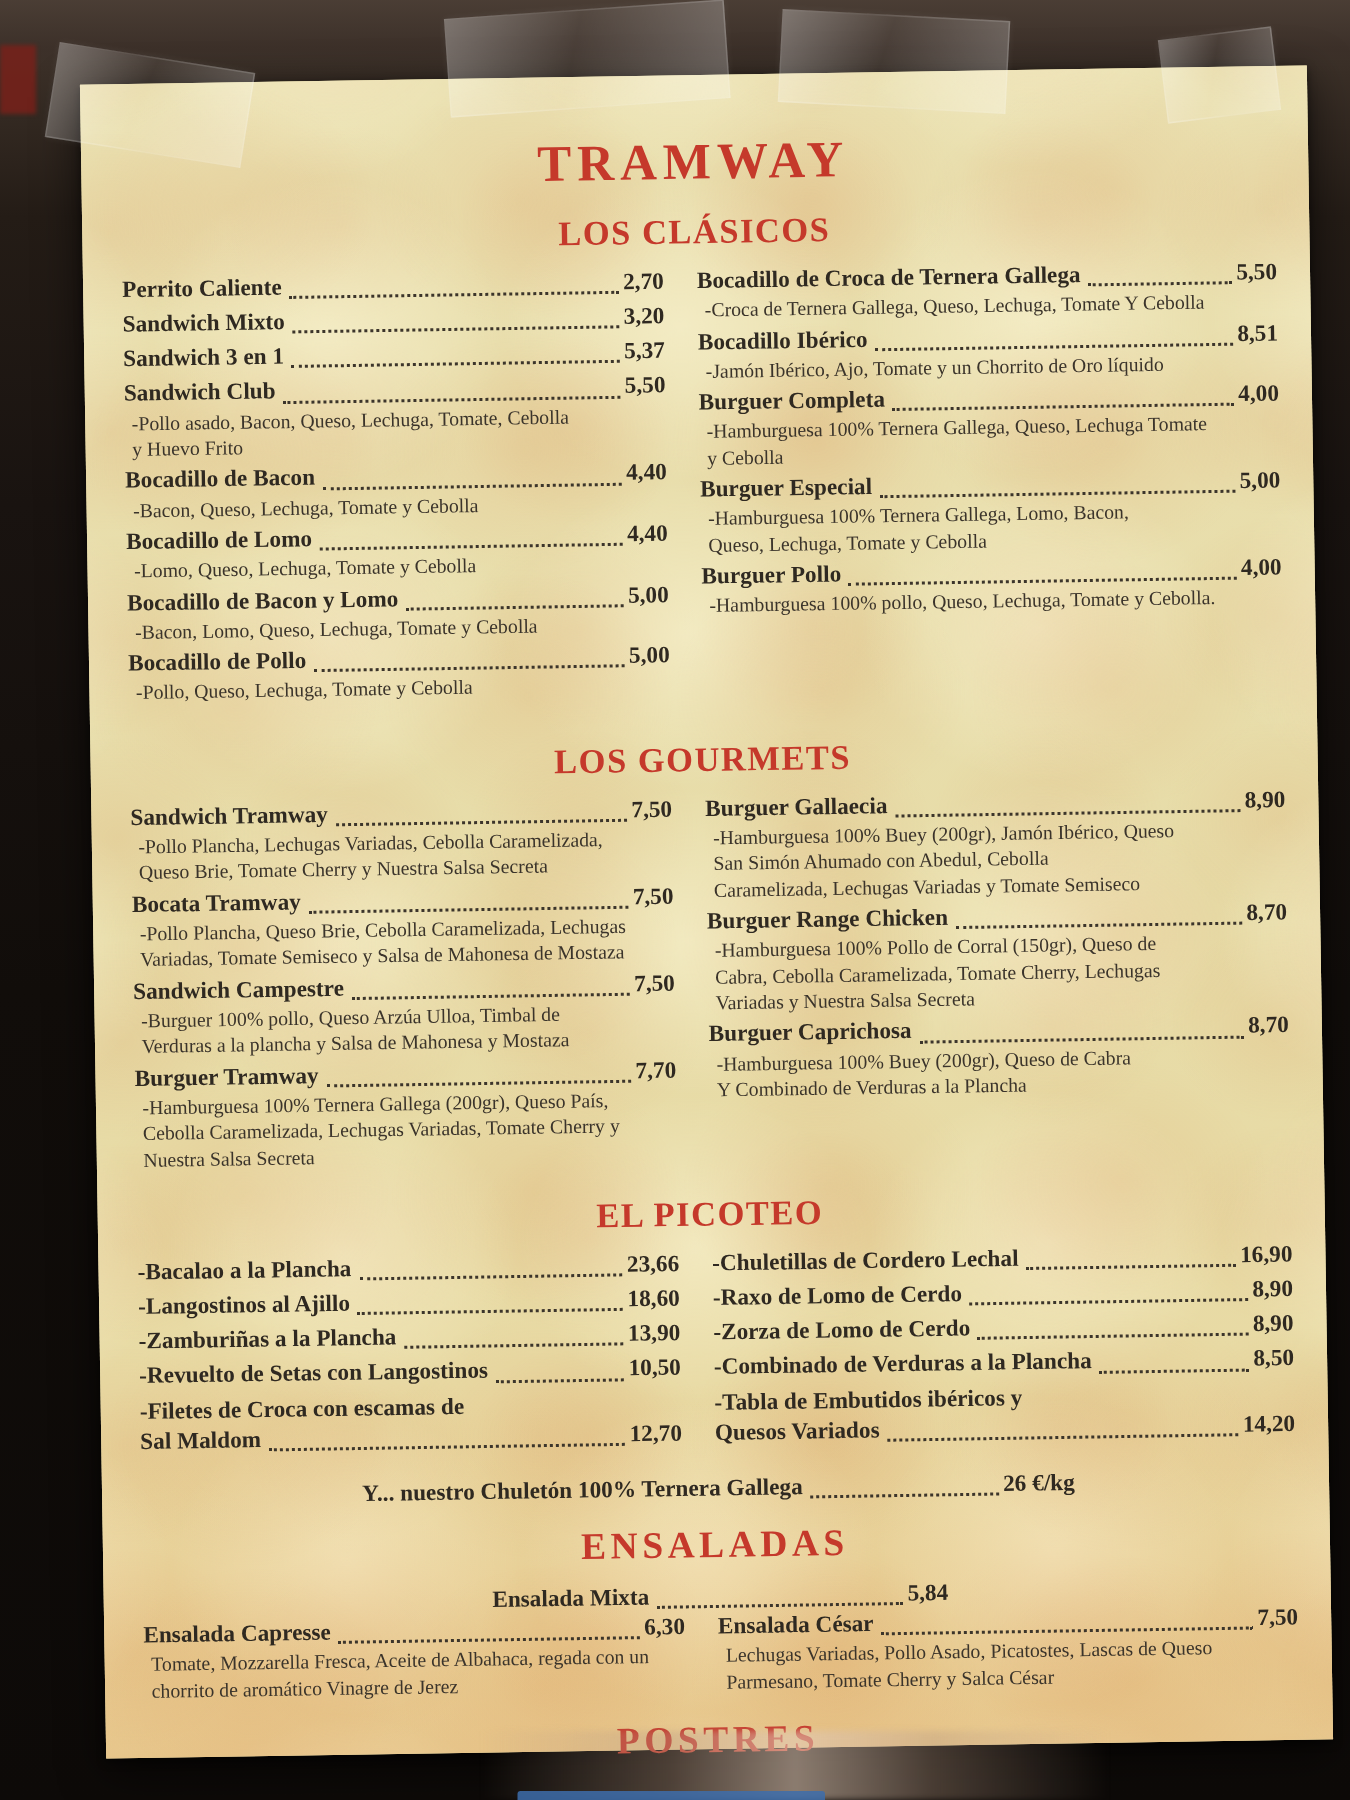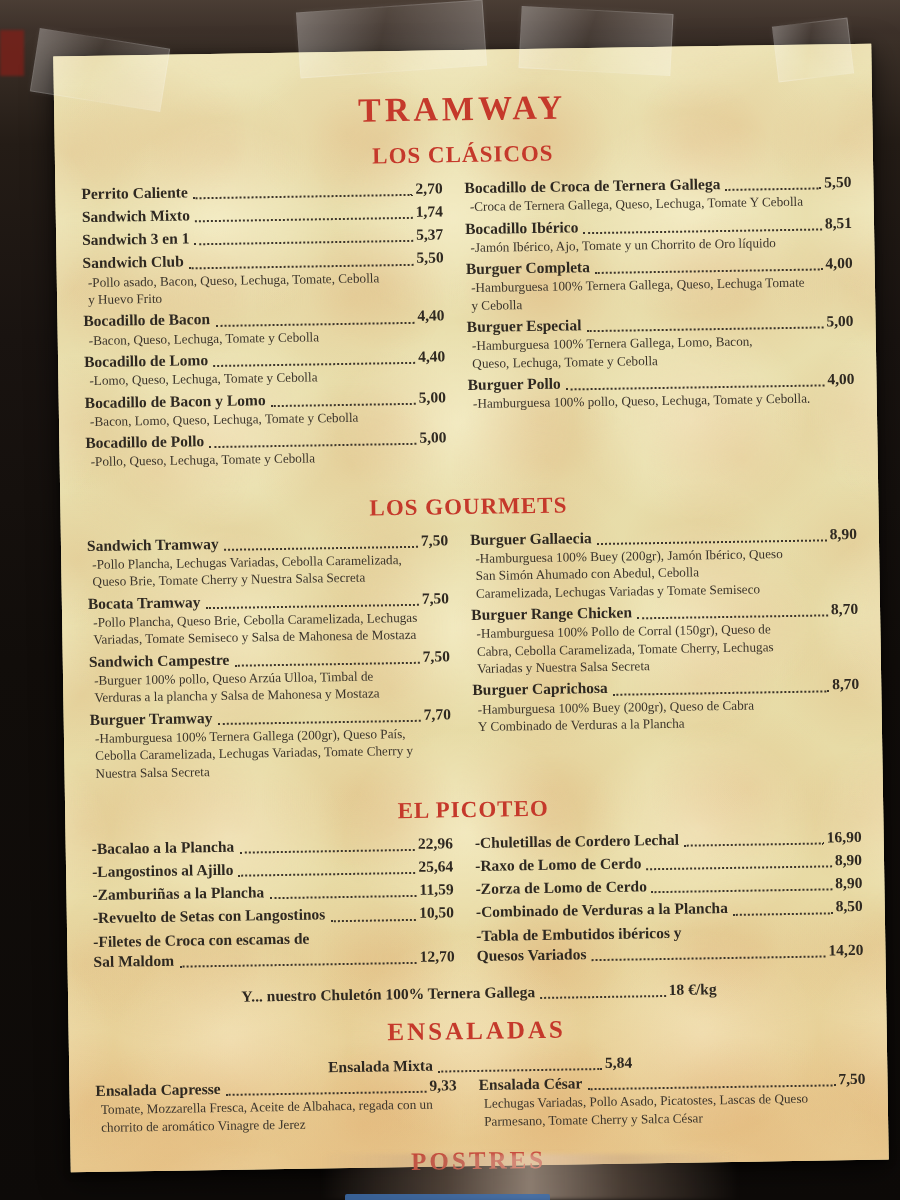--- a/index.html
+++ b/index.html
@@ -81,21 +81,21 @@
                   <div class="row">
                     <span class="name">Perrito Caliente</span>
                     <span class="leader"></span>
                     <span class="price">2,70</span>
                   </div>
                 </div>
                 <div class="item">
                   <div class="row">
                     <span class="name">Sandwich Mixto</span>
                     <span class="leader"></span>
-                    <span class="price">1,74</span>
+                    <span class="price">3,20</span>
                   </div>
                 </div>
                 <div class="item">
                   <div class="row">
                     <span class="name">Sandwich 3 en 1</span>
                     <span class="leader"></span>
                     <span class="price">5,37</span>
                   </div>
                 </div>
                 <div class="item">
@@ -262,35 +262,35 @@
             </div>
           </div>
           <div class="section s-picoteo">
             <div class="sec-title">EL PICOTEO</div>
             <div class="columns">
               <div class="col">
                 <div class="item">
                   <div class="row">
                     <span class="name">-Bacalao a la Plancha</span>
                     <span class="leader"></span>
-                    <span class="price">22,96</span>
+                    <span class="price">23,66</span>
                   </div>
                 </div>
                 <div class="item">
                   <div class="row">
                     <span class="name">-Langostinos al Ajillo</span>
                     <span class="leader"></span>
-                    <span class="price">25,64</span>
+                    <span class="price">18,60</span>
                   </div>
                 </div>
                 <div class="item">
                   <div class="row">
                     <span class="name">-Zamburiñas a la Plancha</span>
                     <span class="leader"></span>
-                    <span class="price">11,59</span>
+                    <span class="price">13,90</span>
                   </div>
                 </div>
                 <div class="item">
                   <div class="row">
                     <span class="name">-Revuelto de Setas con Langostinos</span>
                     <span class="leader"></span>
                     <span class="price">10,50</span>
                   </div>
                 </div>
                 <div class="item">
@@ -340,40 +340,40 @@
                   </div>
                 </div>
               </div>
             </div>
           </div>
           <div class="section s-note">
             <div class="item note-item">
               <div class="row">
                 <span class="name">Y... nuestro Chuletón 100%  Ternera Gallega</span>
                 <span class="leader"></span>
-                <span class="price">18 €/kg</span>
+                <span class="price">26 €/kg</span>
               </div>
             </div>
           </div>
           <div class="section s-ensaladas">
             <div class="sec-title">ENSALADAS</div>
             <div class="item center-item">
               <div class="row">
                 <span class="name">Ensalada Mixta</span>
                 <span class="leader"></span>
                 <span class="price">5,84</span>
               </div>
             </div>
             <div class="columns">
               <div class="col">
                 <div class="item">
                   <div class="row">
                     <span class="name">Ensalada Capresse</span>
                     <span class="leader"></span>
-                    <span class="price">9,33</span>
+                    <span class="price">6,30</span>
                   </div>
                   <div class="desc">Tomate, Mozzarella Fresca, Aceite de Albahaca, regada con un</div>
                   <div class="desc">chorrito de aromático Vinagre de Jerez</div>
                 </div>
               </div>
               <div class="col">
                 <div class="item">
                   <div class="row">
                     <span class="name">Ensalada César</span>
                     <span class="leader"></span>

